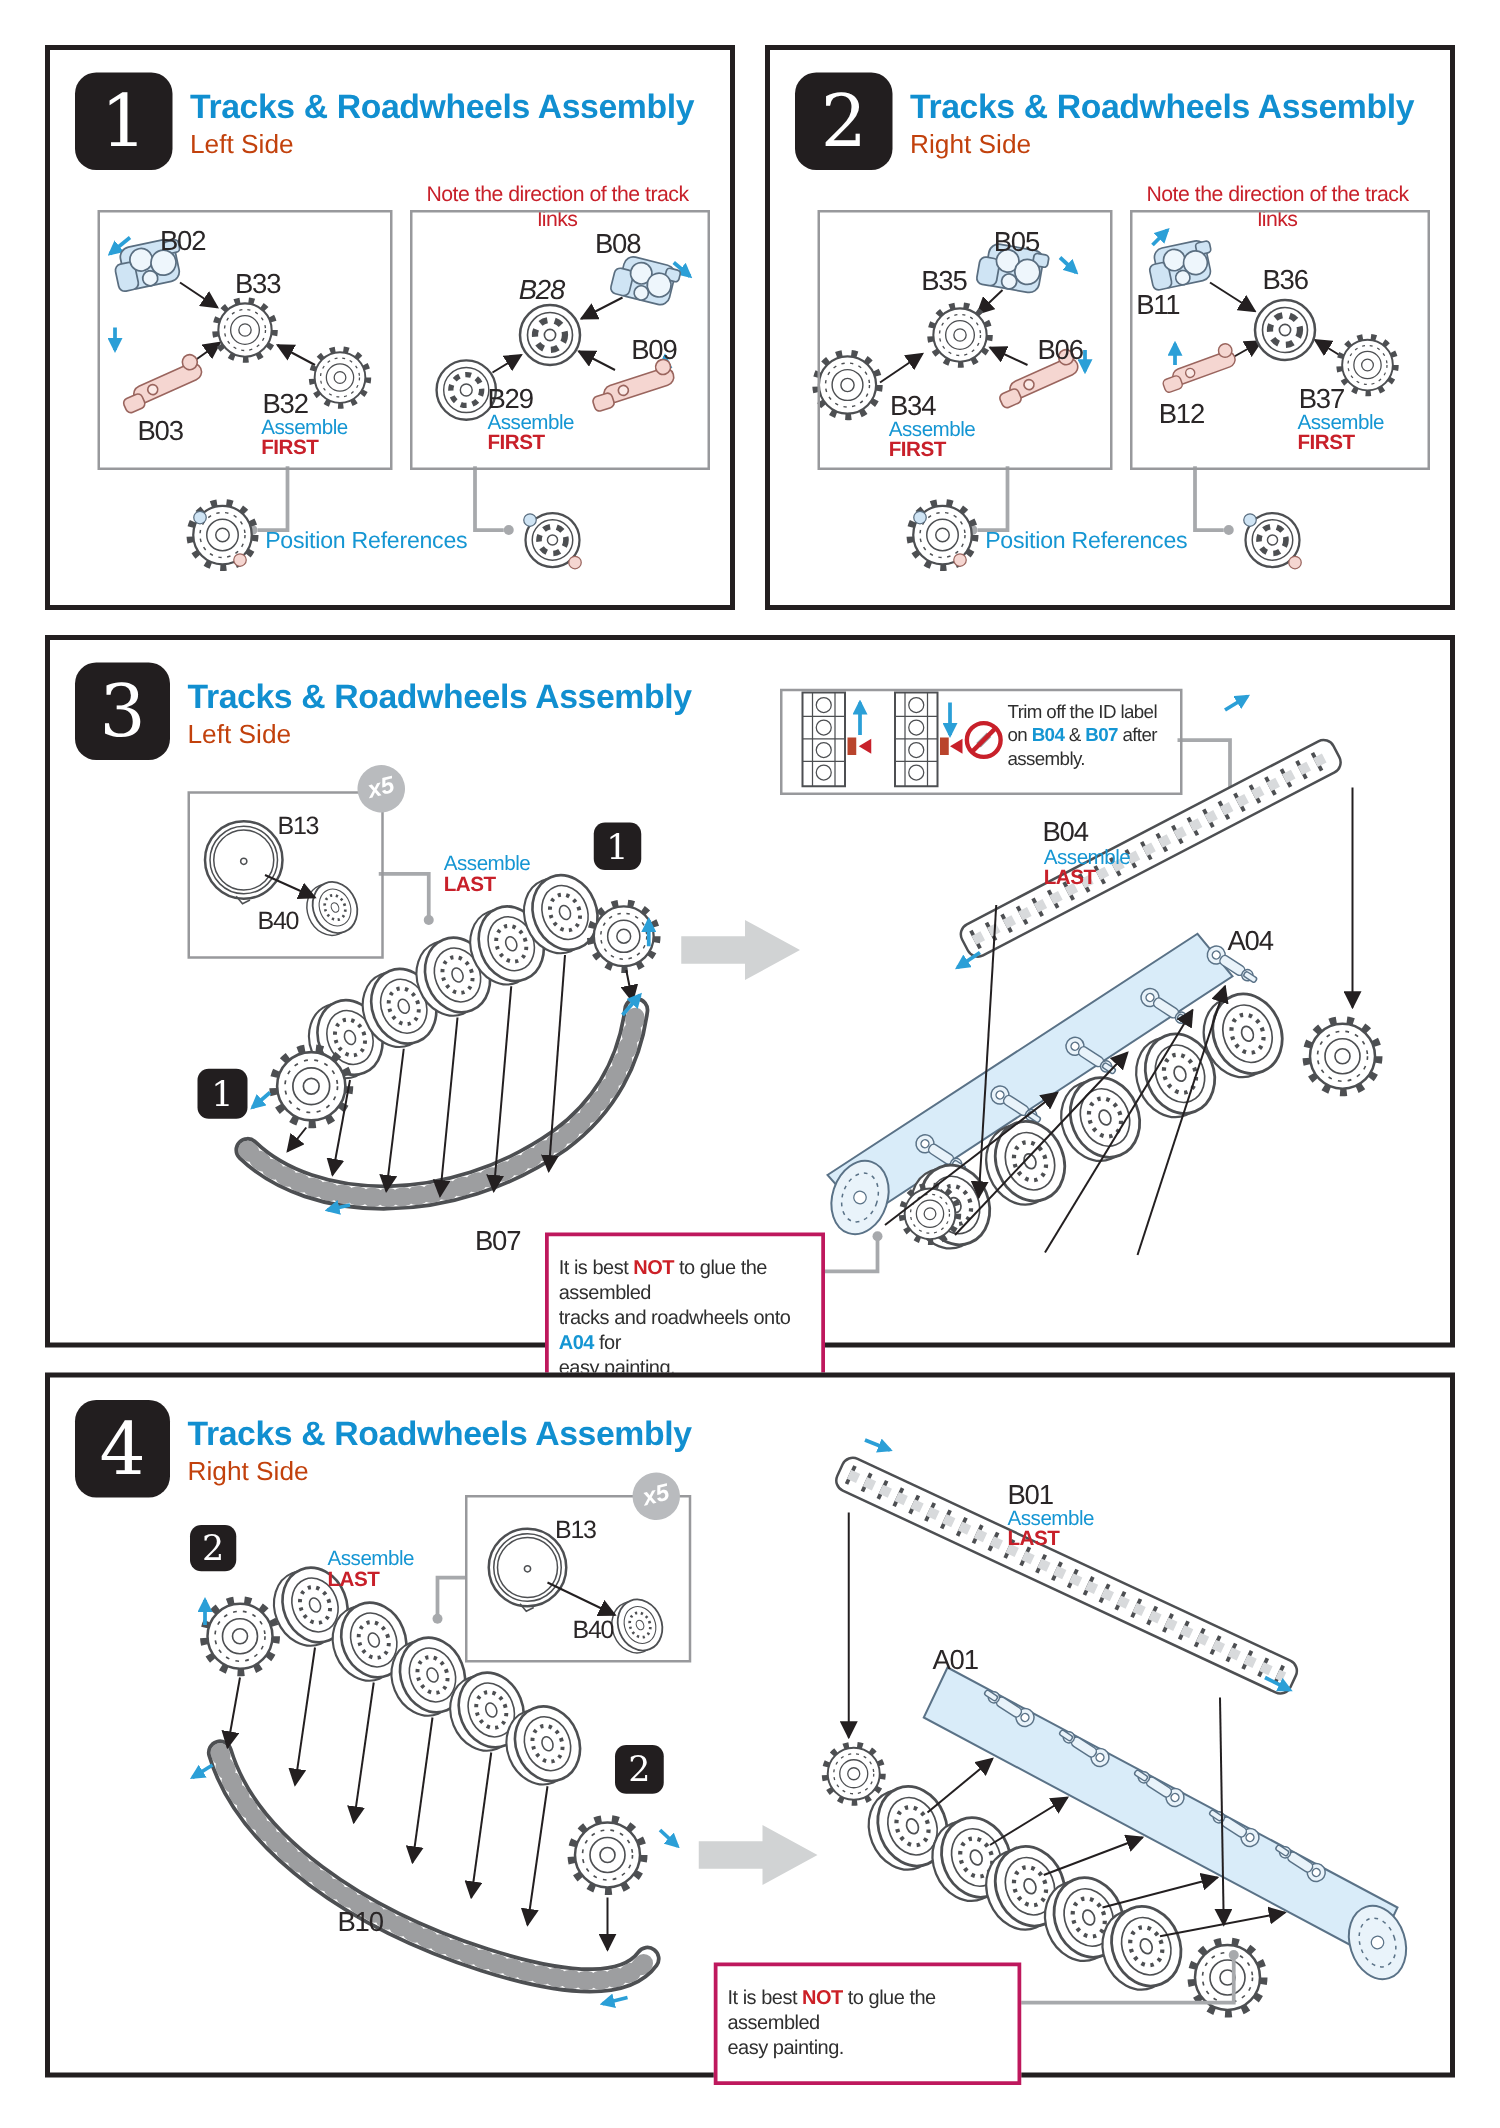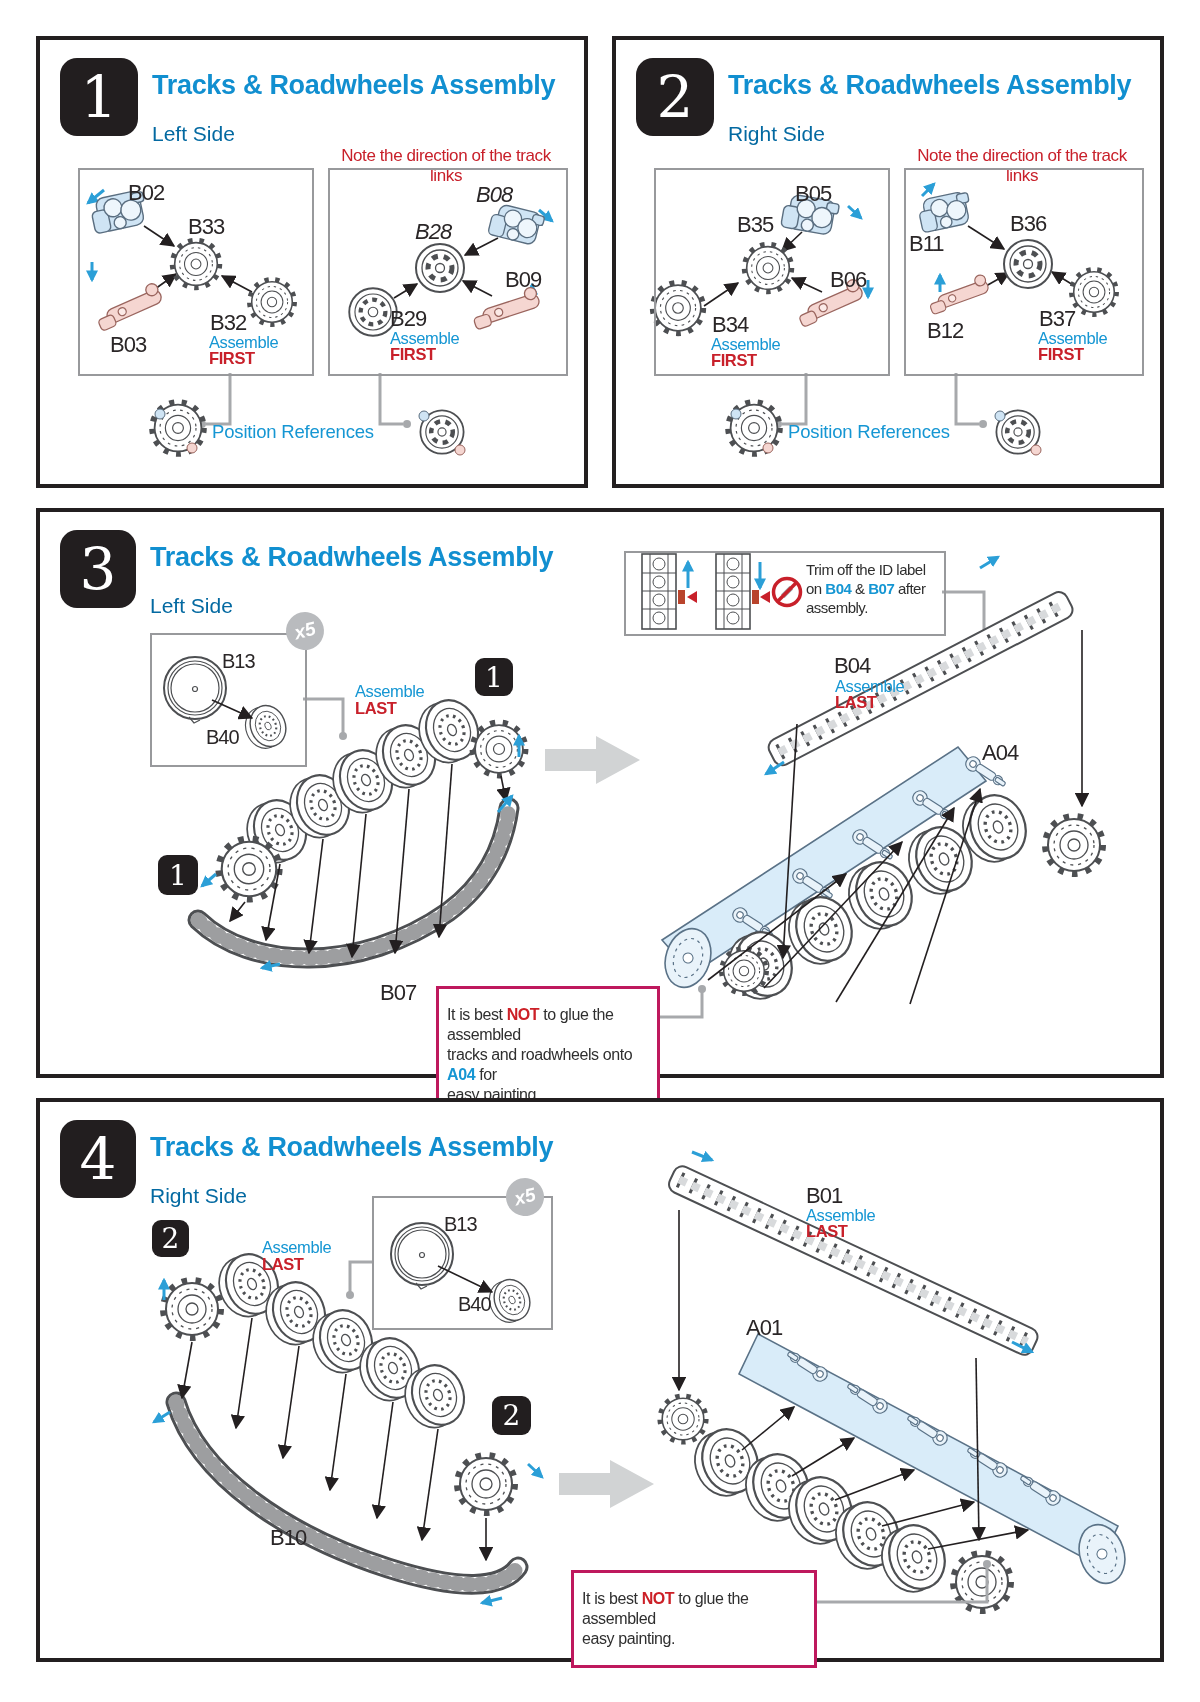--- a/index.html
+++ b/index.html
@@ -4,21 +4,21 @@
 <style>
   html,body{margin:0;padding:0;background:#ffffff;}
   body{width:1200px;height:1702px;position:relative;font-family:"Liberation Sans",sans-serif;color:#231f20;}
   .panel{position:absolute;border:4px solid #231f20;background:#fff;box-sizing:border-box;}
   .art{position:absolute;left:0;top:0;pointer-events:none;}
   .badge{position:absolute;background:#221e1f;color:#fff;font-family:"DejaVu Serif",serif;
          display:flex;align-items:center;justify-content:center;}
   .badge.big{width:78px;height:78px;border-radius:17px;font-size:58px;}
   .badge.sm{width:38px;height:38px;border-radius:9px;font-size:28px;}
   .title{position:absolute;color:#118fd0;font-weight:bold;font-size:27px;letter-spacing:-0.3px;white-space:nowrap;}
-  .side{position:absolute;color:#0369a1;font-size:21px;white-space:nowrap;margin-top:18px;}
+  .side{position:absolute;color:#c2410c;font-size:21px;white-space:nowrap;}
   .plabel{position:absolute;font-size:22px;color:#2a2627;letter-spacing:-1px;white-space:nowrap;}
   .plabel.smal{font-size:20px;}
   .asm{position:absolute;color:#1596d3;font-size:16.5px;letter-spacing:-0.4px;white-space:nowrap;}
   .ord{position:absolute;color:#c8202a;font-weight:bold;font-size:16.5px;letter-spacing:-0.4px;white-space:nowrap;}
   .gbox{position:absolute;border:2px solid #98999c;background:transparent;}
   .rednote{position:absolute;color:#c8202a;font-size:17px;text-align:center;letter-spacing:-0.4px;}
   .posref{position:absolute;color:#1596d3;font-size:18.5px;text-align:center;letter-spacing:-0.2px;}
   .nbox{position:absolute;border:3px solid #be185d;background:#fff;color:#2f2f2f;
         font-size:16px;line-height:20px;padding:16px 8px;box-sizing:border-box;letter-spacing:-0.4px;}
   .nbox .rd,.rd{color:#cc2027;font-weight:bold;}
@@ -161,21 +161,21 @@
   <div class="side" style="left:112px;top:64px;">Left Side</div>
   <div class="rednote" style="left:284px;top:106px;width:244px;">Note the direction of the track links</div>
   <div class="gbox" style="left:38px;top:128px;width:232px;height:204px;"></div>
   <div class="gbox" style="left:288px;top:128px;width:236px;height:204px;"></div>
   <div class="plabel" style="left:88px;top:140px;">B02</div>
   <div class="plabel" style="left:148px;top:174px;">B33</div>
   <div class="plabel" style="left:70px;top:292px;">B03</div>
   <div class="plabel" style="left:170px;top:270px;">B32</div>
   <div class="asm" style="left:169px;top:293px;">Assemble</div>
   <div class="ord" style="left:169px;top:309px;">FIRST</div>
-  <div class="plabel" style="left:436px;top:142px;font-style:italic;">B08</div>
+  <div class="plabel" style="left:436px;top:142px;">B08</div>
   <div class="plabel" style="left:375px;top:179px;font-style:italic;">B28</div>
   <div class="plabel" style="left:465px;top:227px;">B09</div>
   <div class="plabel" style="left:350px;top:266px;">B29</div>
   <div class="asm" style="left:350px;top:289px;">Assemble</div>
   <div class="ord" style="left:350px;top:305px;">FIRST</div>
   <div class="posref" style="left:133px;top:381px;width:240px;">Position References</div>
 </section>
 
 <section class="panel" style="left:612px;top:36px;width:552px;height:452px;">
   <svg class="art" width="544" height="444">

